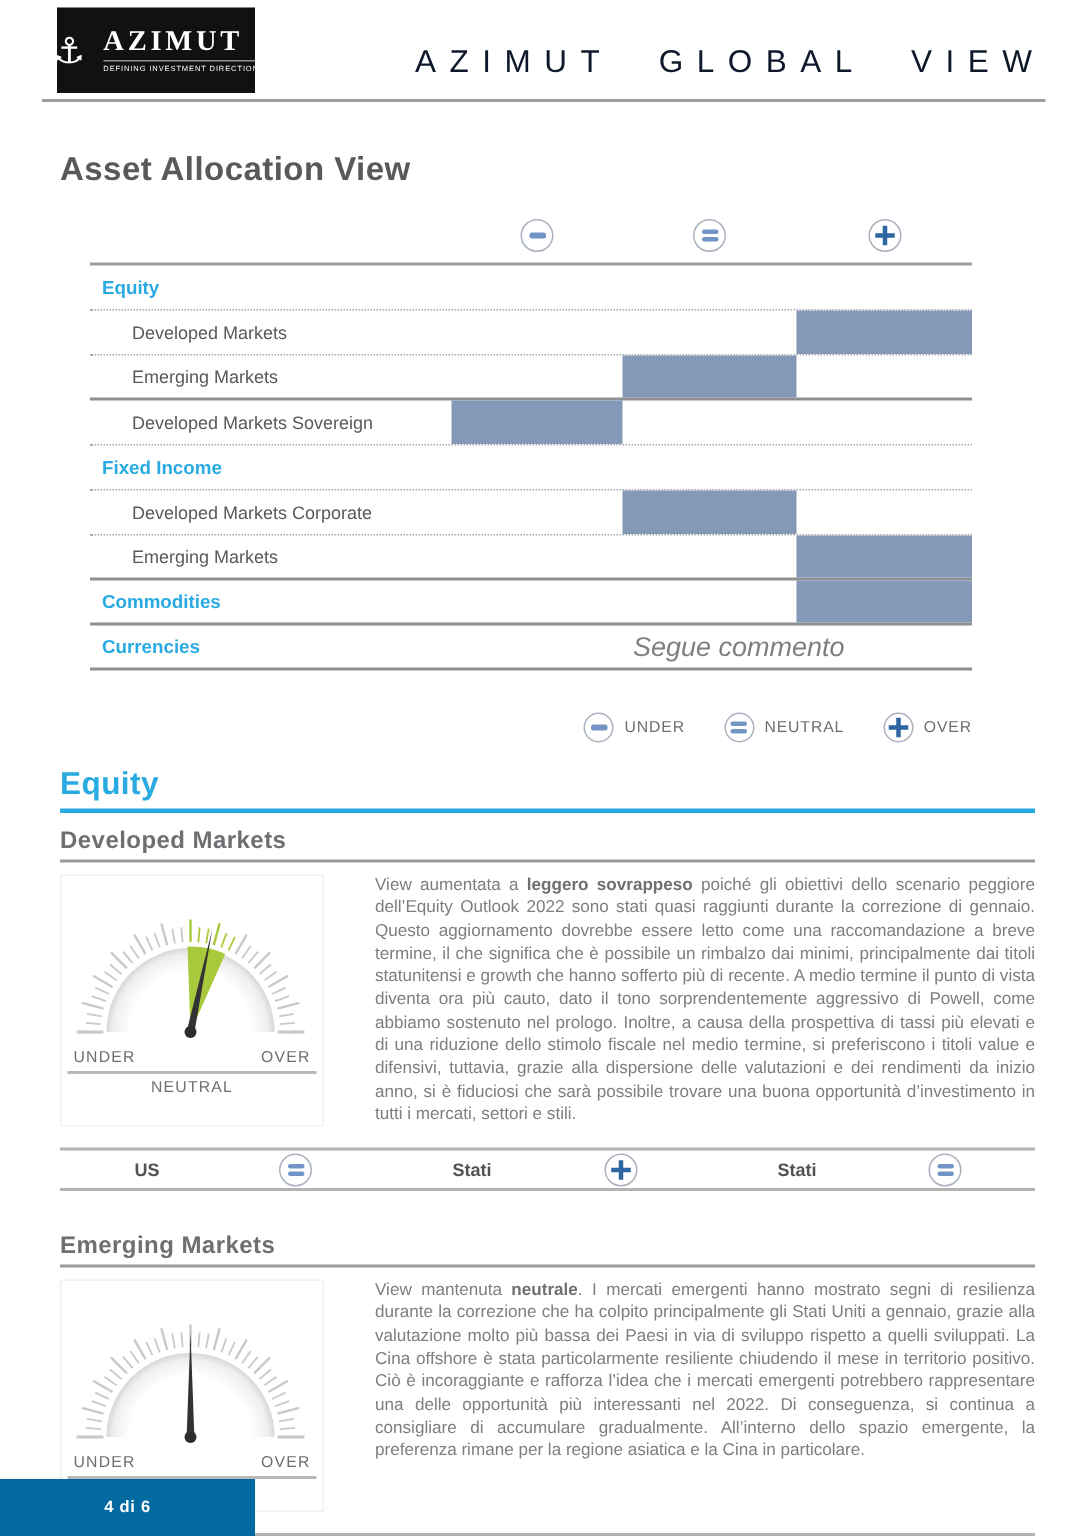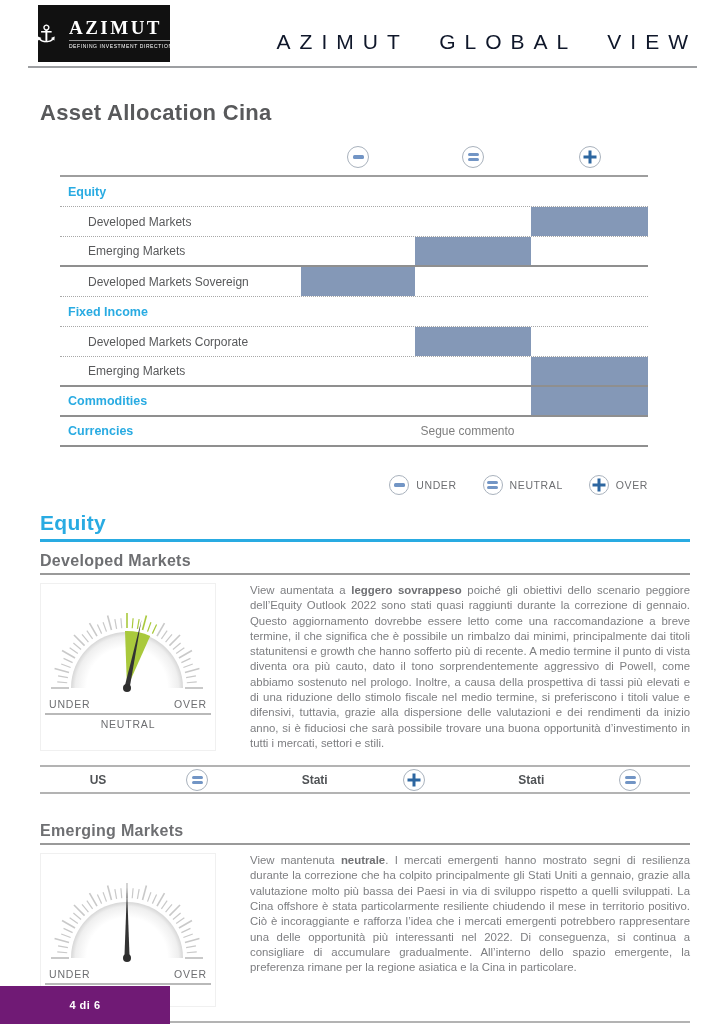--- a/index.html
+++ b/index.html
@@ -24,21 +24,21 @@
   .alloc-icons { display:grid; grid-template-columns:241px 114px 116px 117px; margin-bottom:7px; }
   .alloc-icons .c { display:flex; justify-content:center; }
   #alloc-rows { border-top:2px solid #9e9e9e; }
   .arow { display:grid; grid-template-columns:241px 114px 116px 117px; height:30px; align-items:stretch; position:relative; border-bottom:1px dotted #a8a8a8; }
   .arow-end { border-bottom:2px solid #8f8f8f; }
   .alabel { display:flex; align-items:center; }
   .arow-section .alabel { color:#29ABE2; font-weight:bold; padding-left:8px; font-size:12.5px; }
   .arow-item .alabel { color:#58595b; padding-left:28px; font-size:12px; }
   .acell { position:relative; }
   .abar { position:absolute; top:0; left:0; right:0; bottom:0; background:#8498B7; }
-  .anote { position:absolute; left:234px; width:347px; top:0; height:100%; display:flex; align-items:center; justify-content:center; color:#7f7f7f; font-size:12px; }
+  .anote { position:absolute; left:259px; width:347px; top:0; height:100%; display:flex; align-items:center; justify-content:center; font-style:italic; color:#7f7f7f; font-size:18px; }
 
   
   .icon-circle { width:22px; height:22px; border:1.5px solid #a9b2bd; border-radius:50%; background:#fff; display:inline-flex; flex-direction:column; align-items:center; justify-content:center; gap:2px; position:relative; flex:none; }
   .icon-minus .ibar, .icon-equals .ibar { width:11px; height:3.5px; background:#7295C5; border-radius:1.5px; }
   .icon-equals .ibar { height:3px; }
   .icon-plus .pv { position:absolute; left:50%; top:50%; width:3px; height:13px; background:#2D66A0; transform:translate(-50%,-50%); }
   .icon-plus .ph { position:absolute; left:50%; top:50%; width:13px; height:3px; background:#2D66A0; transform:translate(-50%,-50%); }
 
   
   .legend { display:flex; justify-content:flex-end; align-items:center; gap:26px; margin:28px 77px 0 0; }
@@ -61,41 +61,41 @@
 
   
   .regions { display:grid; grid-template-columns:1fr 1fr 1fr; border-top:2px solid #b3b3b3; border-bottom:2px solid #b3b3b3; height:29px; margin:14px 35px 0 40px; align-items:center; }
   .region-cell { display:flex; align-items:center; padding-left:12px; }
   .region-label { font-weight:bold; color:#505356; font-size:12px; min-width:92px;text-align:center; }
   .region-cell .icon-circle { margin-left:42px; }
 
   .spacer-em { height:18px; }
 
   
-  .footer-box { position:absolute; left:0; bottom:0; width:170px; height:38px; background:#701a75; color:#fff; font-size:11px; font-weight:bold; display:flex; align-items:center; justify-content:center; letter-spacing:0.5px; }
+  .footer-box { position:absolute; left:0; bottom:0; width:170px; height:38px; background:#0369a1; color:#fff; font-size:11px; font-weight:bold; display:flex; align-items:center; justify-content:center; letter-spacing:0.5px; }
 </style>
 </head>
 <body>
 
 <div class="page">
 
   <div class="hdr">
     <div class="logo-box">
       <span class="logo-icon"><span class="dot"></span>⚓</span>
       <span class="logo-sep"></span>
       <span>
         <div class="logo-brand">AZIMUT</div>
         <div class="logo-tagline">DEFINING INVESTMENT DIRECTION</div>
       </span>
     </div>
     <div class="masthead">AZIMUT GLOBAL VIEW</div>
   </div>
   <div class="hdr-rule"></div>
 
-  <h1 class="page-title">Asset Allocation Cina</h1>
+  <h1 class="page-title">Asset Allocation View</h1>
 
   <div class="alloc">
     <div class="alloc-icons" id="alloc-icons">
         <div></div>
         <div class="c">
           <span class="icon-circle icon-minus">
             <span class="ibar"></span>
           </span>
         </div>
         <div class="c">

